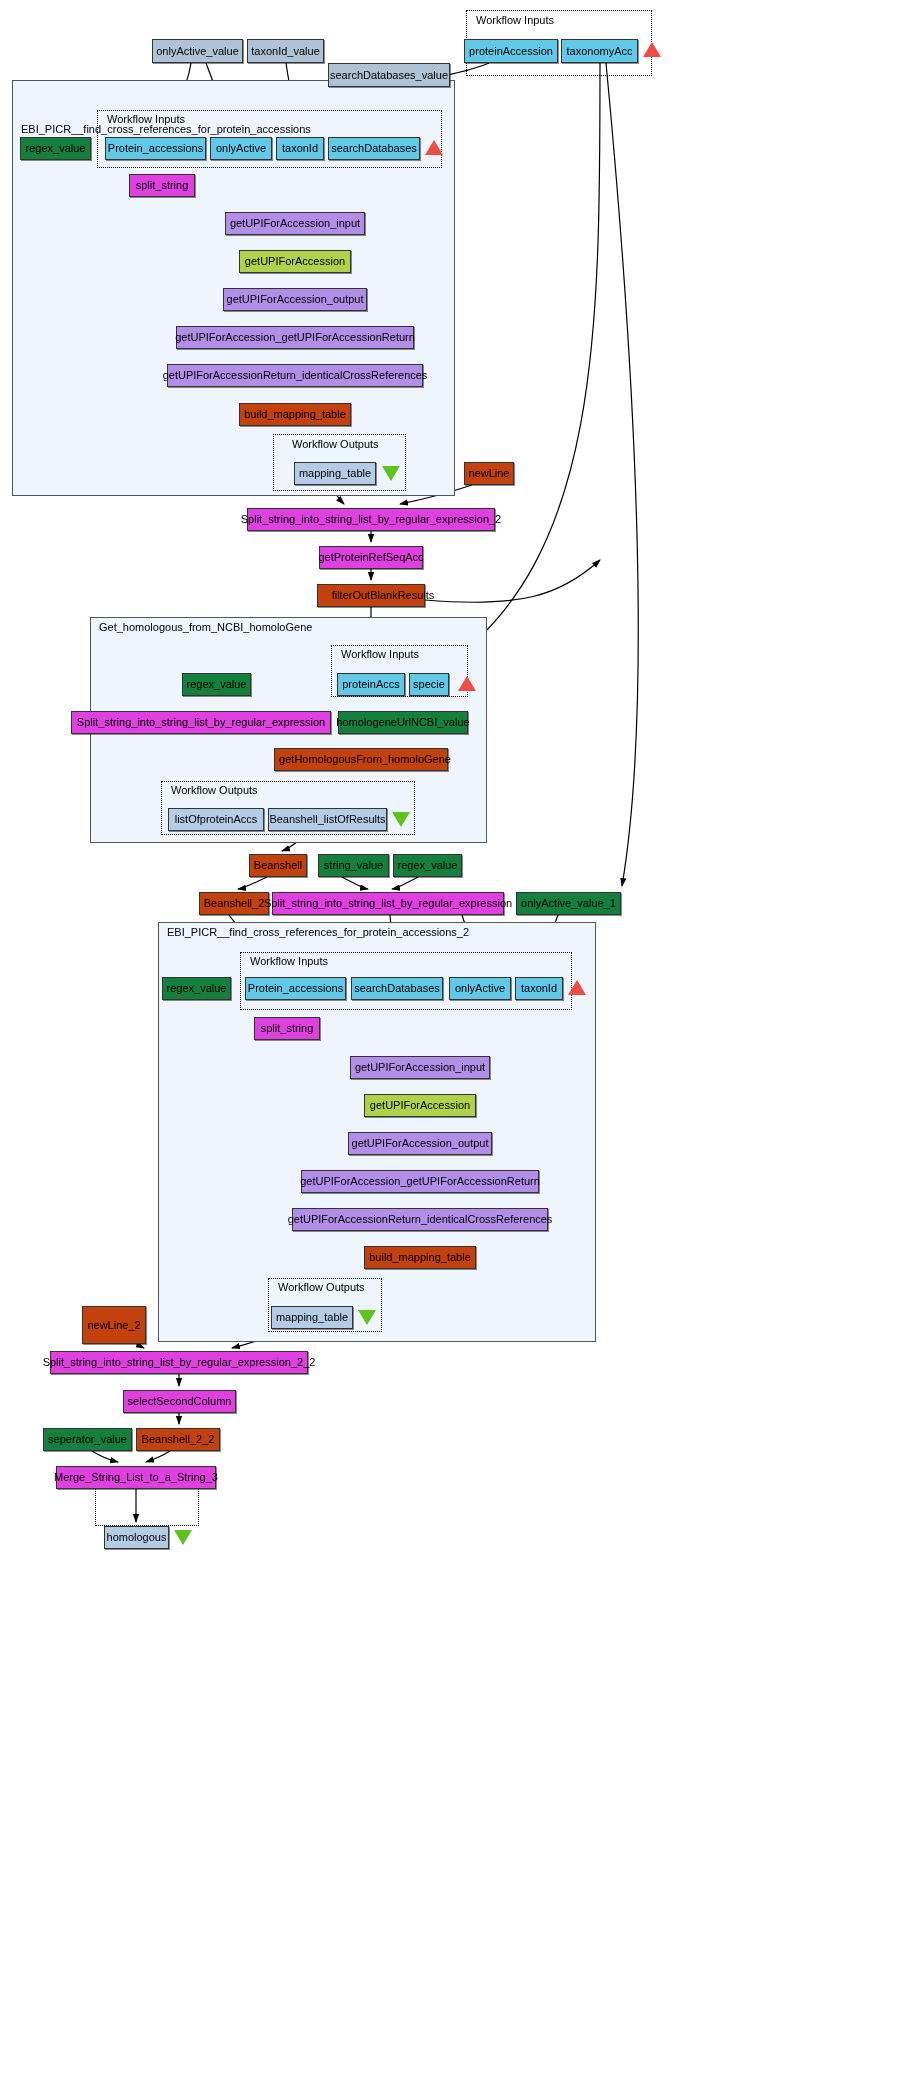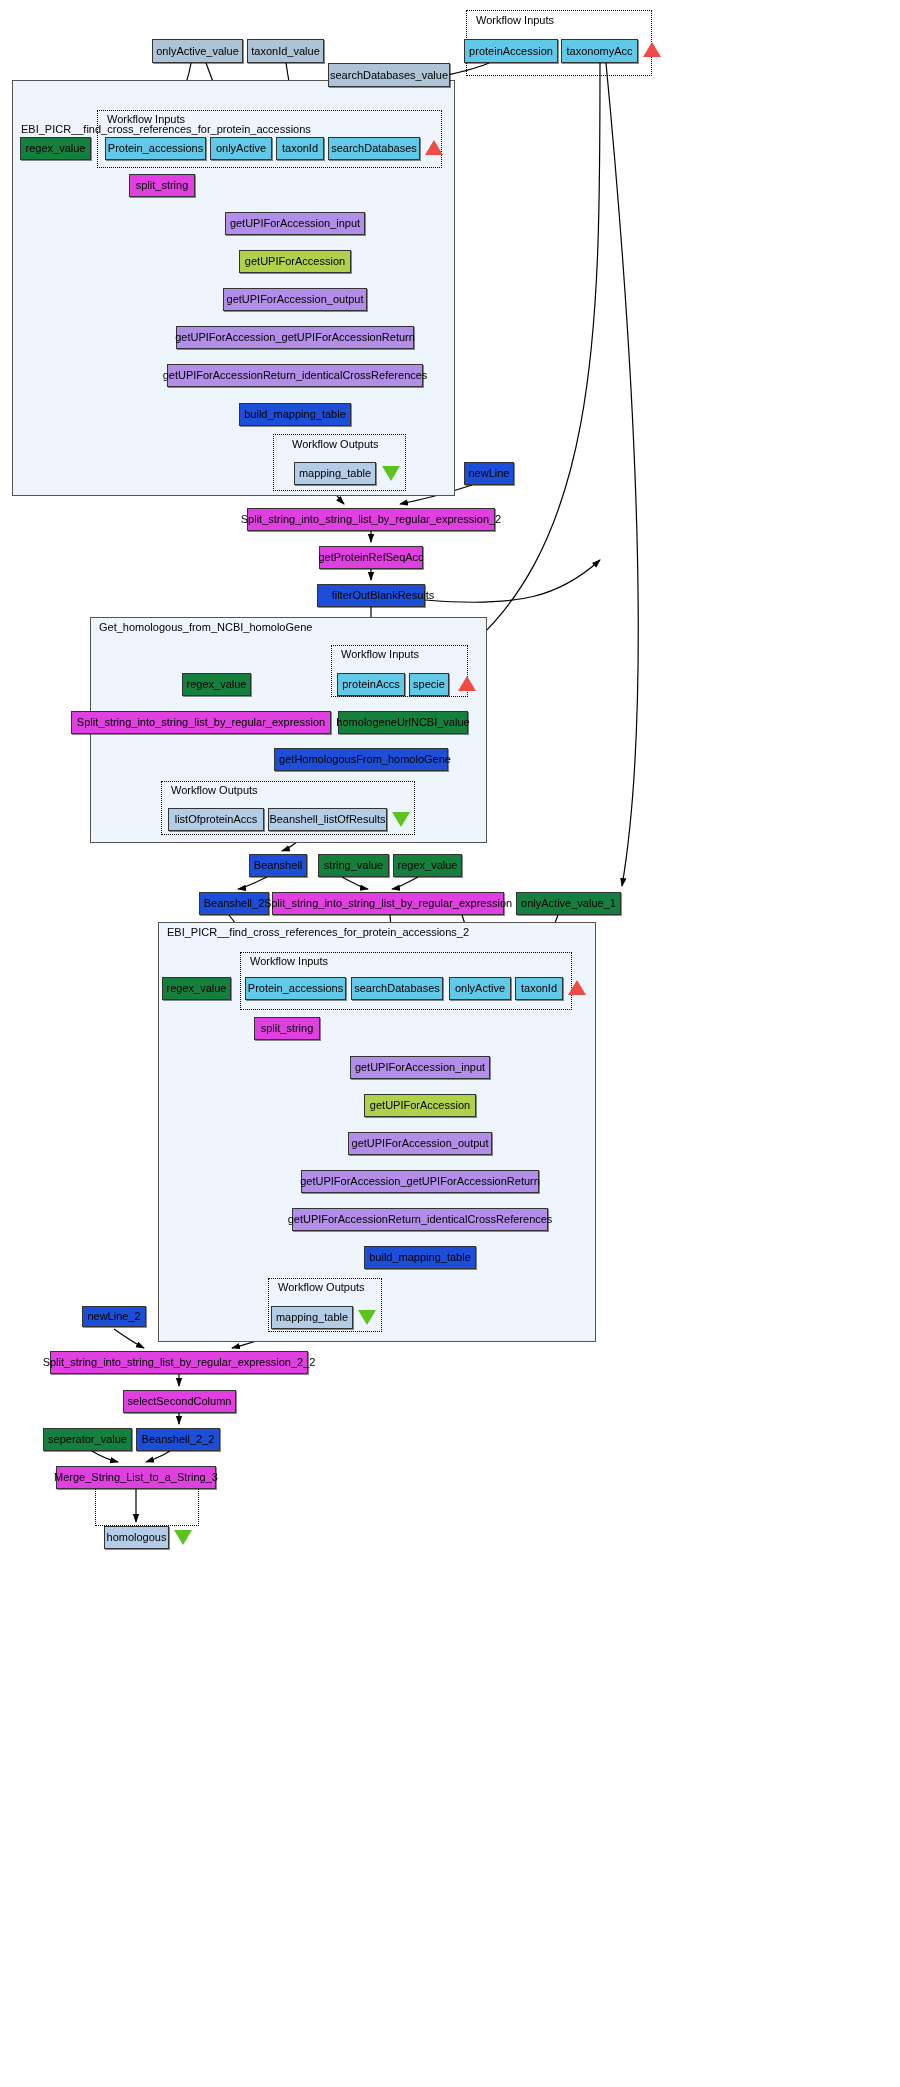--- a/index.html
+++ b/index.html
@@ -18,21 +18,21 @@
   .node{position:absolute;box-sizing:border-box;display:flex;align-items:center;
         justify-content:center;border:1px solid #333;font-size:11px;color:#000;
         white-space:nowrap;text-align:center;line-height:1;
         box-shadow:1px 1px 0 rgba(0,0,0,0.45);}
   .n-blue   {background:#62c8e8;}
   .n-grey   {background:#afc3d6;}
   .n-greyb  {background:#15803d;}
   .n-magenta{background:#e040e0;}
   .n-purple {background:#b28ee8;}
   .n-green  {background:#b0d24a;}
-  .n-tan    {background:#1d4ed8;text-align:right;}
+  .n-tan    {background:#c2410c;text-align:right;}
   .n-lblue  {background:#b4cce6;}
 
   .tri{position:absolute;width:0;height:0;}
   .tri-up{border-left:9px solid transparent;border-right:9px solid transparent;
           border-bottom:15px solid #f14b46;}
   .tri-dn{border-left:9px solid transparent;border-right:9px solid transparent;
           border-top:15px solid #5ec31e;}
 </style>
 </head>
 <body>
@@ -186,21 +186,21 @@
       <div class="node n-blue" style="left: 449px; top: 977px; width: 62px; height: 23px;">onlyActive</div>
       <div class="node n-blue" style="left: 515px; top: 977px; width: 48px; height: 23px;">taxonId</div>
       <div class="node n-magenta" style="left: 254px; top: 1017px; width: 66px; height: 23px;">split_string</div>
       <div class="node n-purple" style="left: 350px; top: 1056px; width: 140px; height: 23px;">getUPIForAccession_input</div>
       <div class="node n-green" style="left: 364px; top: 1094px; width: 112px; height: 23px;">getUPIForAccession</div>
       <div class="node n-purple" style="left: 348px; top: 1132px; width: 144px; height: 23px;">getUPIForAccession_output</div>
       <div class="node n-purple" style="left: 301px; top: 1170px; width: 238px; height: 23px;">getUPIForAccession_getUPIForAccessionReturn</div>
       <div class="node n-purple" style="left: 292px; top: 1208px; width: 256px; height: 23px;">getUPIForAccessionReturn_identicalCrossReferences</div>
       <div class="node n-tan" style="left: 364px; top: 1246px; width: 112px; height: 23px;">build_mapping_table</div>
       <div class="node n-lblue" style="left: 271px; top: 1306px; width: 82px; height: 23px;">mapping_table</div>
-      <div class="node n-tan" style="left: 82px; top: 1306px; width: 64px; height: 21px;">newLine_2</div>
+      <div class="node n-tan" style="left: 82px; top: 1306px; width: 64px; height: 38px;">newLine_2</div>
       <div class="node n-magenta" style="left: 50px; top: 1351px; width: 258px; height: 23px;">Split_string_into_string_list_by_regular_expression_2_2</div>
       <div class="node n-magenta" style="left: 123px; top: 1390px; width: 113px; height: 23px;">selectSecondColumn</div>
       <div class="node n-greyb" style="left: 43px; top: 1428px; width: 89px; height: 23px;">seperator_value</div>
       <div class="node n-tan" style="left: 136px; top: 1428px; width: 84px; height: 23px;">Beanshell_2_2</div>
       <div class="node n-magenta" style="left: 56px; top: 1466px; width: 160px; height: 23px;">Merge_String_List_to_a_String_3</div>
       <div class="node n-lblue" style="left: 104px; top: 1526px; width: 65px; height: 23px;">homologous</div>
     </div>
   <div id="tri-layer">
       <div class="tri tri-up" style="left: 643px; top: 42px;"></div>
       <div class="tri tri-up" style="left: 425px; top: 140px;"></div>

